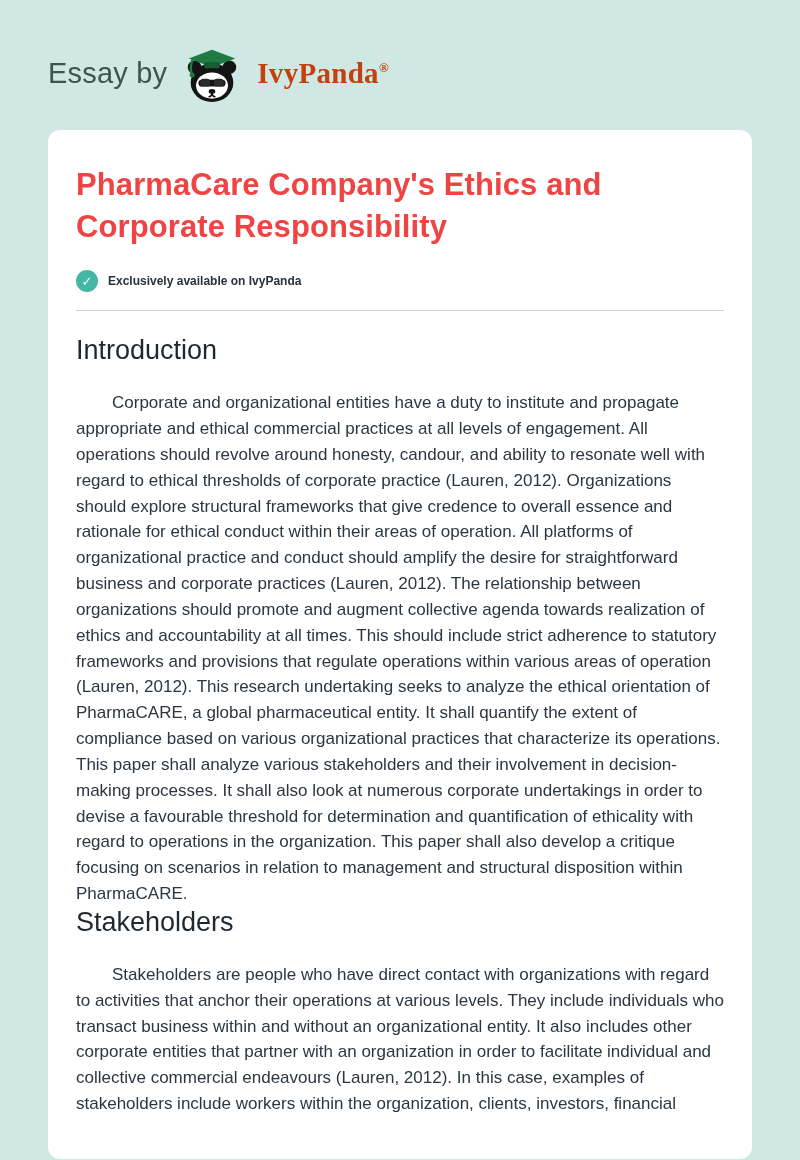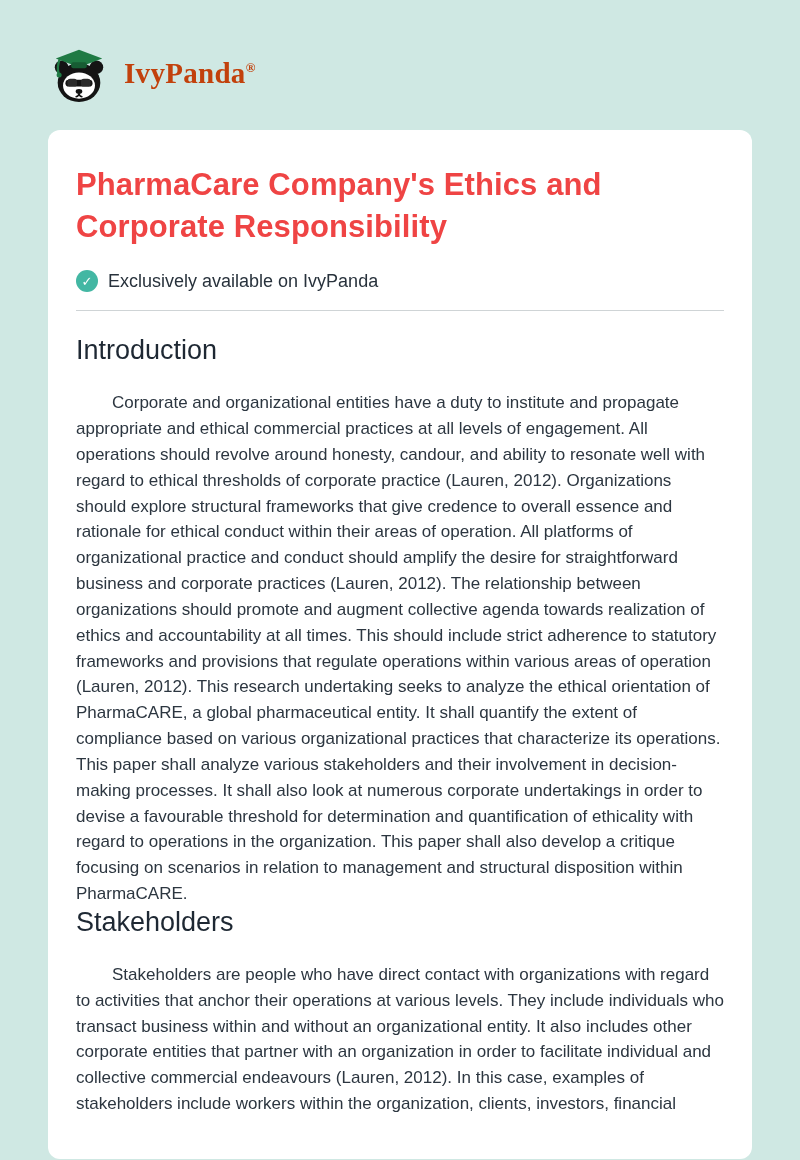--- a/index.html
+++ b/index.html
@@ -77,22 +77,22 @@
     background: #43b7a3;
     color: #ffffff;
     font-size: 13px;
     font-weight: 700;
     display: flex;
     align-items: center;
     justify-content: center;
     line-height: 1;
   }
   .badge-label {
-    font-size: 18px;
-    font-weight: 400;
+    font-size: 12px;
+    font-weight: 700;
     color: #28323c;
   }
   .divider {
     border: none;
     border-top: 1px solid #cfd4d6;
     margin: 0 0 24px 0;
   }
   .card h2 {
     margin: 0 0 24px 0;
     font-size: 27px;
@@ -109,20 +109,21 @@
     text-indent: 36px;
     text-align: left;
   }
 </style>
 </head>
 <body>
 
 <div class="page">
 
   <header class="site-header">
+    <span class="essay-by">Essay by</span>
     <span class="logo-wrap">
       <svg width="62" height="62" viewBox="0 0 64 64" aria-hidden="true">
 
         <circle cx="14" cy="26" r="7" fill="#141414"></circle>
         <circle cx="50" cy="26" r="7" fill="#141414"></circle>
 
         <ellipse cx="32" cy="42" rx="22" ry="20" fill="#141414"></ellipse>
 
         <ellipse cx="32" cy="45" rx="16.5" ry="13.5" fill="#ffffff"></ellipse>
 

